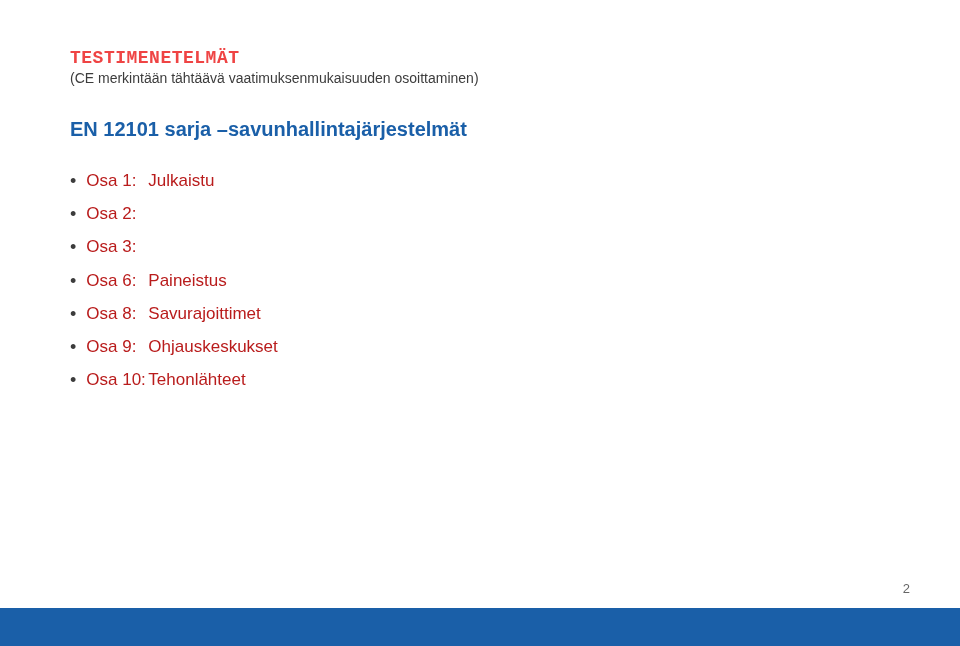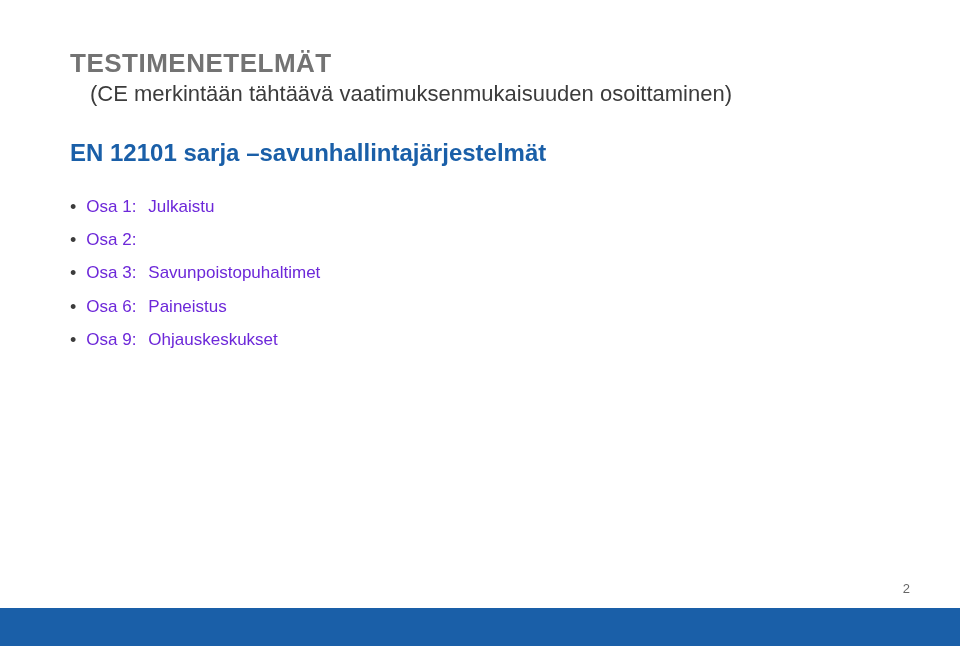--- a/index.html
+++ b/index.html
@@ -15,49 +15,49 @@
 
     .main-content {
       padding: 48px 70px 40px 70px;
     }
 
     .title-section {
       margin-bottom: 32px;
     }
 
     .title-line1 {
-      font-size: 26px;
+      font-size: 18px;
       font-weight: bold;
-      color: #737373;
+      color: #ef4444;
       letter-spacing: 0.5px;
+      font-family: Liberation Mono, monospace;
     }
 
     .title-line2 {
-      font-size: 22px;
+      font-size: 14px;
       color: #3c3c3c;
       margin-top: 2px;
-      margin-left: 20px;
     }
 
     .subtitle {
-      font-size: 24px;
+      font-size: 20px;
       font-weight: bold;
       color: #1a5fa8;
       margin-bottom: 28px;
     }
 
     .list-section {
       list-style: none;
     }
 
     .list-section li {
       display: flex;
       align-items: flex-start;
       font-size: 17px;
-      color: #6d28d9;
+      color: #b91c1c;
       margin-bottom: 8px;
       line-height: 1.4;
     }
 
     .list-section li::before {
       content: "•";
       color: #3c3c3c;
       font-size: 18px;
       margin-right: 10px;
       flex-shrink: 0;
@@ -123,29 +123,36 @@
   <ul class="list-section" id="list-container">
   <li>
         <span class="item-label">Osa 1:</span>
         <span class="item-text">Julkaistu</span>
       </li>
       <li>
         <span class="item-label">Osa 2:</span>
       </li>
       <li>
         <span class="item-label">Osa 3:</span>
-        <span class="item-text">Savunpoistopuhaltimet</span>
       </li>
       <li>
         <span class="item-label">Osa 6:</span>
         <span class="item-text">Paineistus</span>
       </li>
       <li>
+        <span class="item-label">Osa 8:</span>
+        <span class="item-text">Savurajoittimet</span>
+      </li>
+      <li>
         <span class="item-label">Osa 9:</span>
         <span class="item-text">Ohjauskeskukset</span>
+      </li>
+      <li>
+        <span class="item-label">Osa 10:</span>
+        <span class="item-text">Tehonlähteet</span>
       </li>
     </ul>
 </div>
 
 <div class="page-num-text">2</div>
 
 <div class="logo-container">
   <svg width="32" height="32" viewBox="0 0 32 32">
     <path d="M4 20 Q8 10 12 18 Q16 26 20 14 Q24 4 28 16" stroke="#1a5fa8" stroke-width="3" fill="none" stroke-linecap="round"></path>
   </svg>

